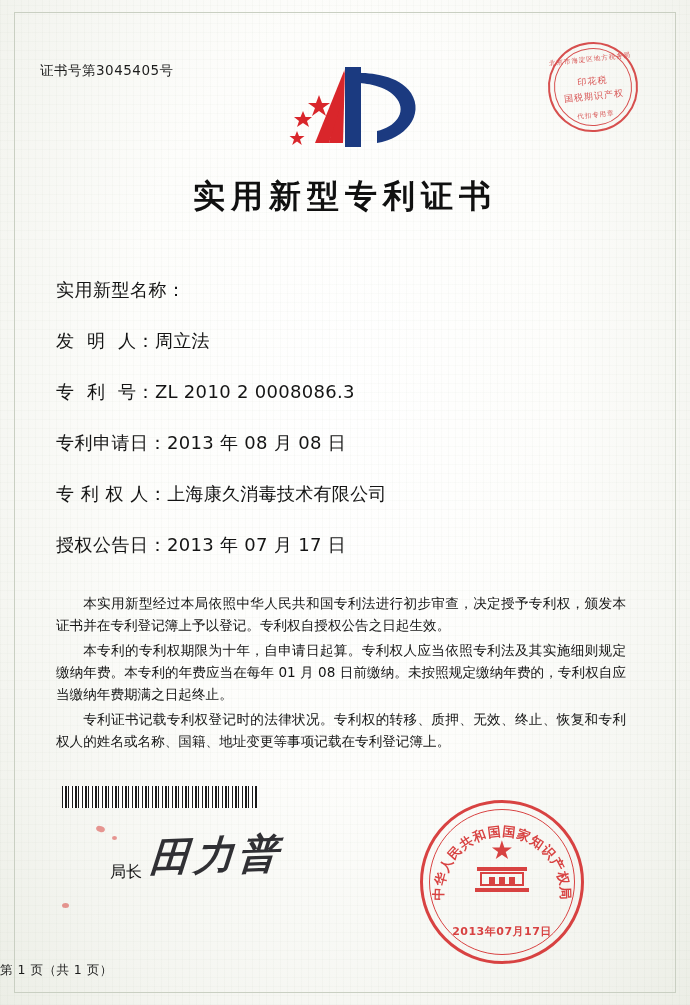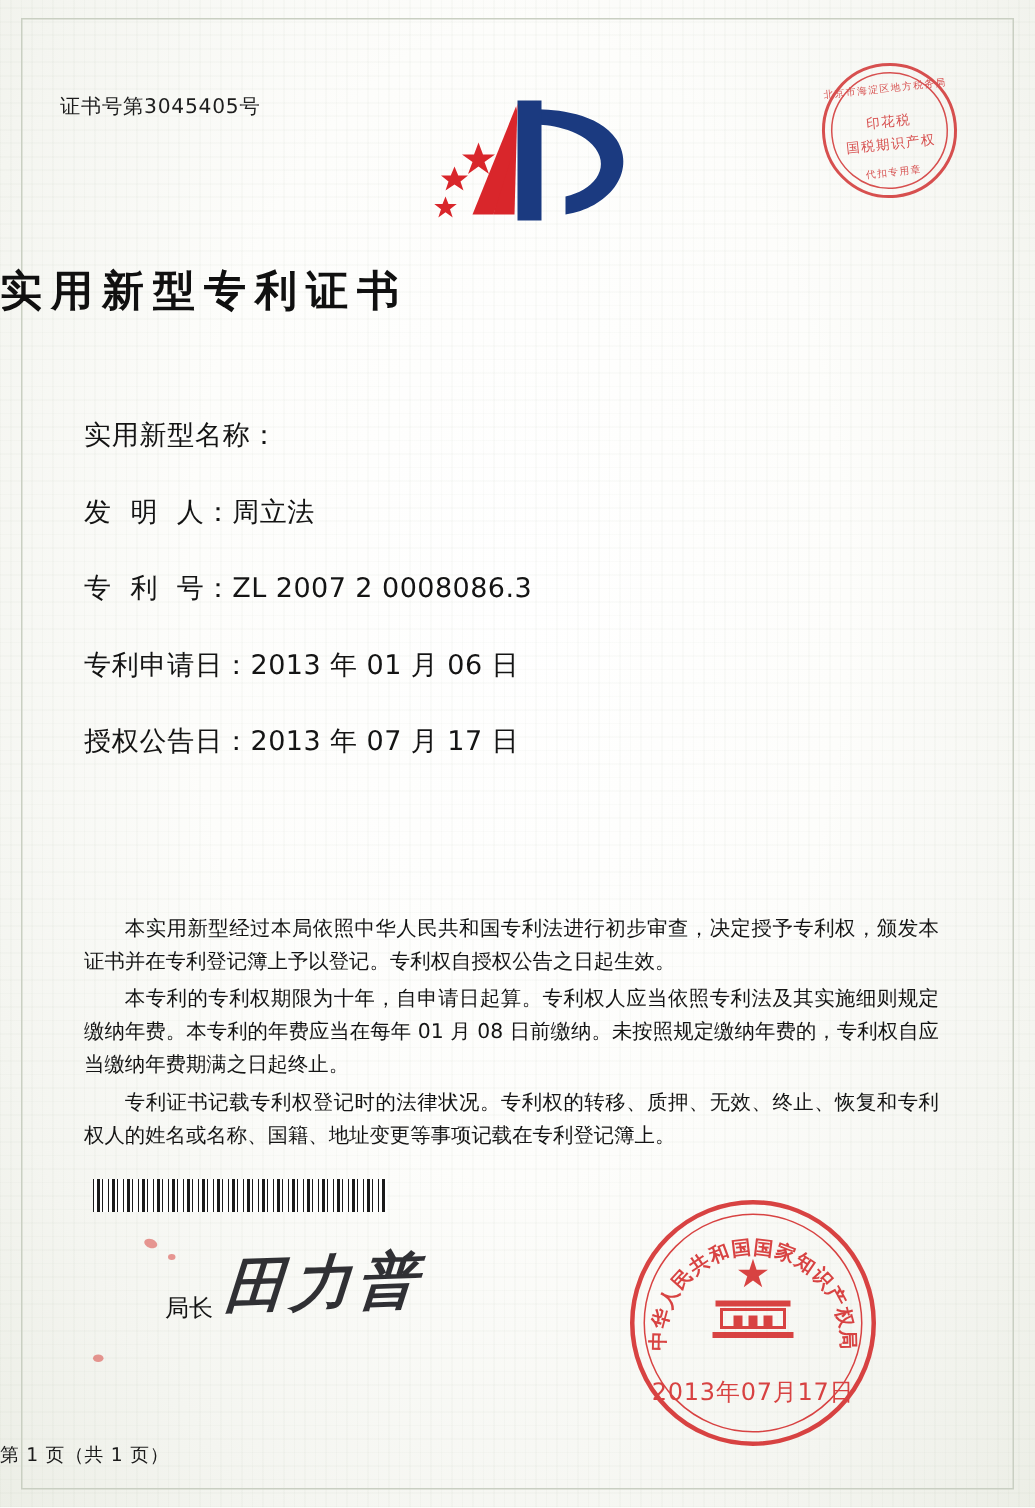--- a/index.html
+++ b/index.html
@@ -101,23 +101,23 @@
     transform: translateX(-50%);
     width: 200px;
     height: 110px;
   }
   
   .doc-title {
     position: absolute;
     left: 0;
     right: 0;
     top: 175px;
-    text-align: left;
+    text-align: center;
     font-family: "DejaVu Serif", "Liberation Serif", serif;
-    font-size: 28px;
+    font-size: 32px;
     font-weight: bold;
     letter-spacing: 6px;
     color: #101010;
   }
   
   .fields {
     position: absolute;
     left: 56px;
     top: 278px;
     right: 56px;
@@ -139,21 +139,20 @@
   
   .paragraphs {
     position: absolute;
     left: 56px;
     right: 64px;
     top: 592px;
     font-size: 13.6px;
     line-height: 1.62;
     color: #141414;
     text-align: justify;
-    margin-top: 16px;
   }
   .paragraphs p {
     margin: 0 0 3px 0;
     text-indent: 2em;
   }
   
   .barcode {
     position: absolute;
     left: 62px;
     top: 786px;
@@ -237,22 +236,22 @@
     transform: translateX(-50%);
     width: 58px;
     height: 34px;
   }
   .seal-date {
     position: absolute;
     left: 0;
     right: 0;
     bottom: 22px;
     text-align: center;
-    font-size: 16px;
-    font-weight: normal;
+    font-size: 11px;
+    font-weight: bold;
     color: #d42a2a;
     letter-spacing: 0.5px;
   }
   
   .smudge {
     position: absolute;
     background: #d9453f;
     opacity: 0.55;
     border-radius: 50%;
   }
@@ -307,25 +306,29 @@
   <div class="fields">
     <div class="field-row">
       <span class="field-label">实用新型名称：</span>
     </div>
     <div class="field-row">
       <span class="field-label">发  明  人：</span>
       <span class="field-value">周立法</span>
     </div>
     <div class="field-row">
       <span class="field-label">专  利  号：</span>
-      <span class="field-value">ZL 2007 2 0008086.3</span>
+      <span class="field-value">ZL 2010 2 0008086.3</span>
     </div>
     <div class="field-row">
       <span class="field-label">专利申请日：</span>
-      <span class="field-value">2013 年 01 月 06 日</span>
+      <span class="field-value">2013 年 08 月 08 日</span>
+    </div>
+    <div class="field-row">
+      <span class="field-label">专 利 权 人：</span>
+      <span class="field-value">上海康久消毒技术有限公司</span>
     </div>
     <div class="field-row">
       <span class="field-label">授权公告日：</span>
       <span class="field-value">2013 年 07 月 17 日</span>
     </div>
   </div>
 
   <div class="paragraphs">
     <p>本实用新型经过本局依照中华人民共和国专利法进行初步审查，决定授予专利权，颁发本证书并在专利登记簿上予以登记。专利权自授权公告之日起生效。</p>
     <p>本专利的专利权期限为十年，自申请日起算。专利权人应当依照专利法及其实施细则规定缴纳年费。本专利的年费应当在每年 01 月 08 日前缴纳。未按照规定缴纳年费的，专利权自应当缴纳年费期满之日起终止。</p>

